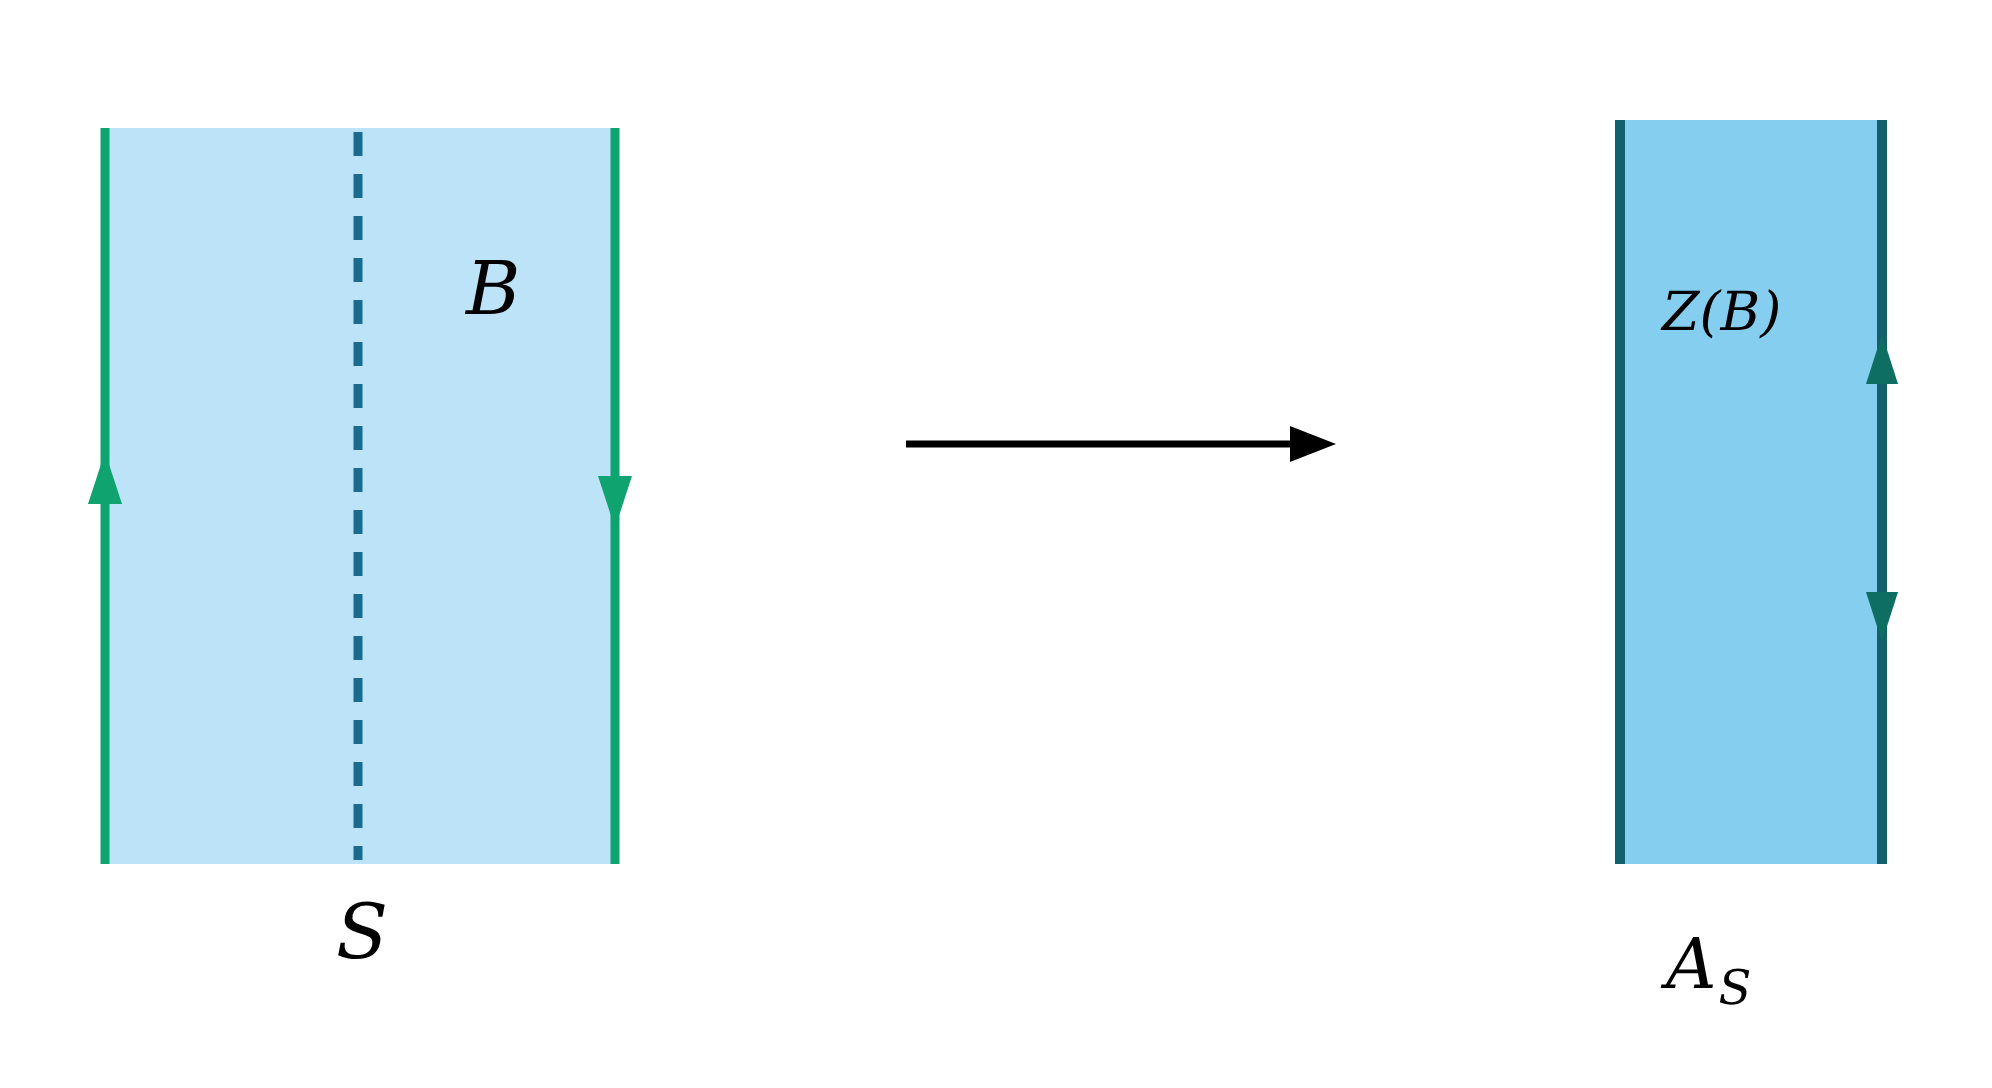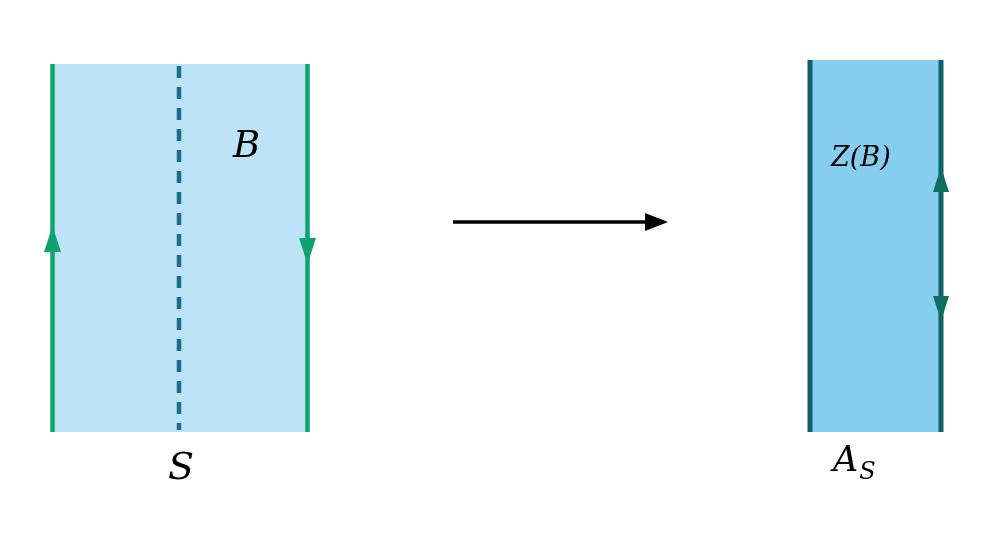--- a/index.html
+++ b/index.html
@@ -28,21 +28,21 @@
     color: #000000;
     font-style: italic;
     font-family: "DejaVu Serif", "Liberation Serif", serif;
     line-height: 1;
     white-space: nowrap;
     user-select: none;
   }
   .label-B  { left: 233px; top: 126px; font-size: 37px; }
   .label-S  { left: 168px; top: 447px; font-size: 38px; }
   .label-ZB { left: 831px; top: 143px; font-size: 27px; text-align: right; }
-  .label-AS { left: 833px; top: 442px; font-size: 35px; }
+  .label-AS { left: 833px; top: 466px; font-size: 35px; }
   .label-AS sub {
     font-size: 24px;
     vertical-align: baseline;
     position: relative;
     top: 8px;
     left: 1px;
   }
 </style>
 </head>
 <body>

